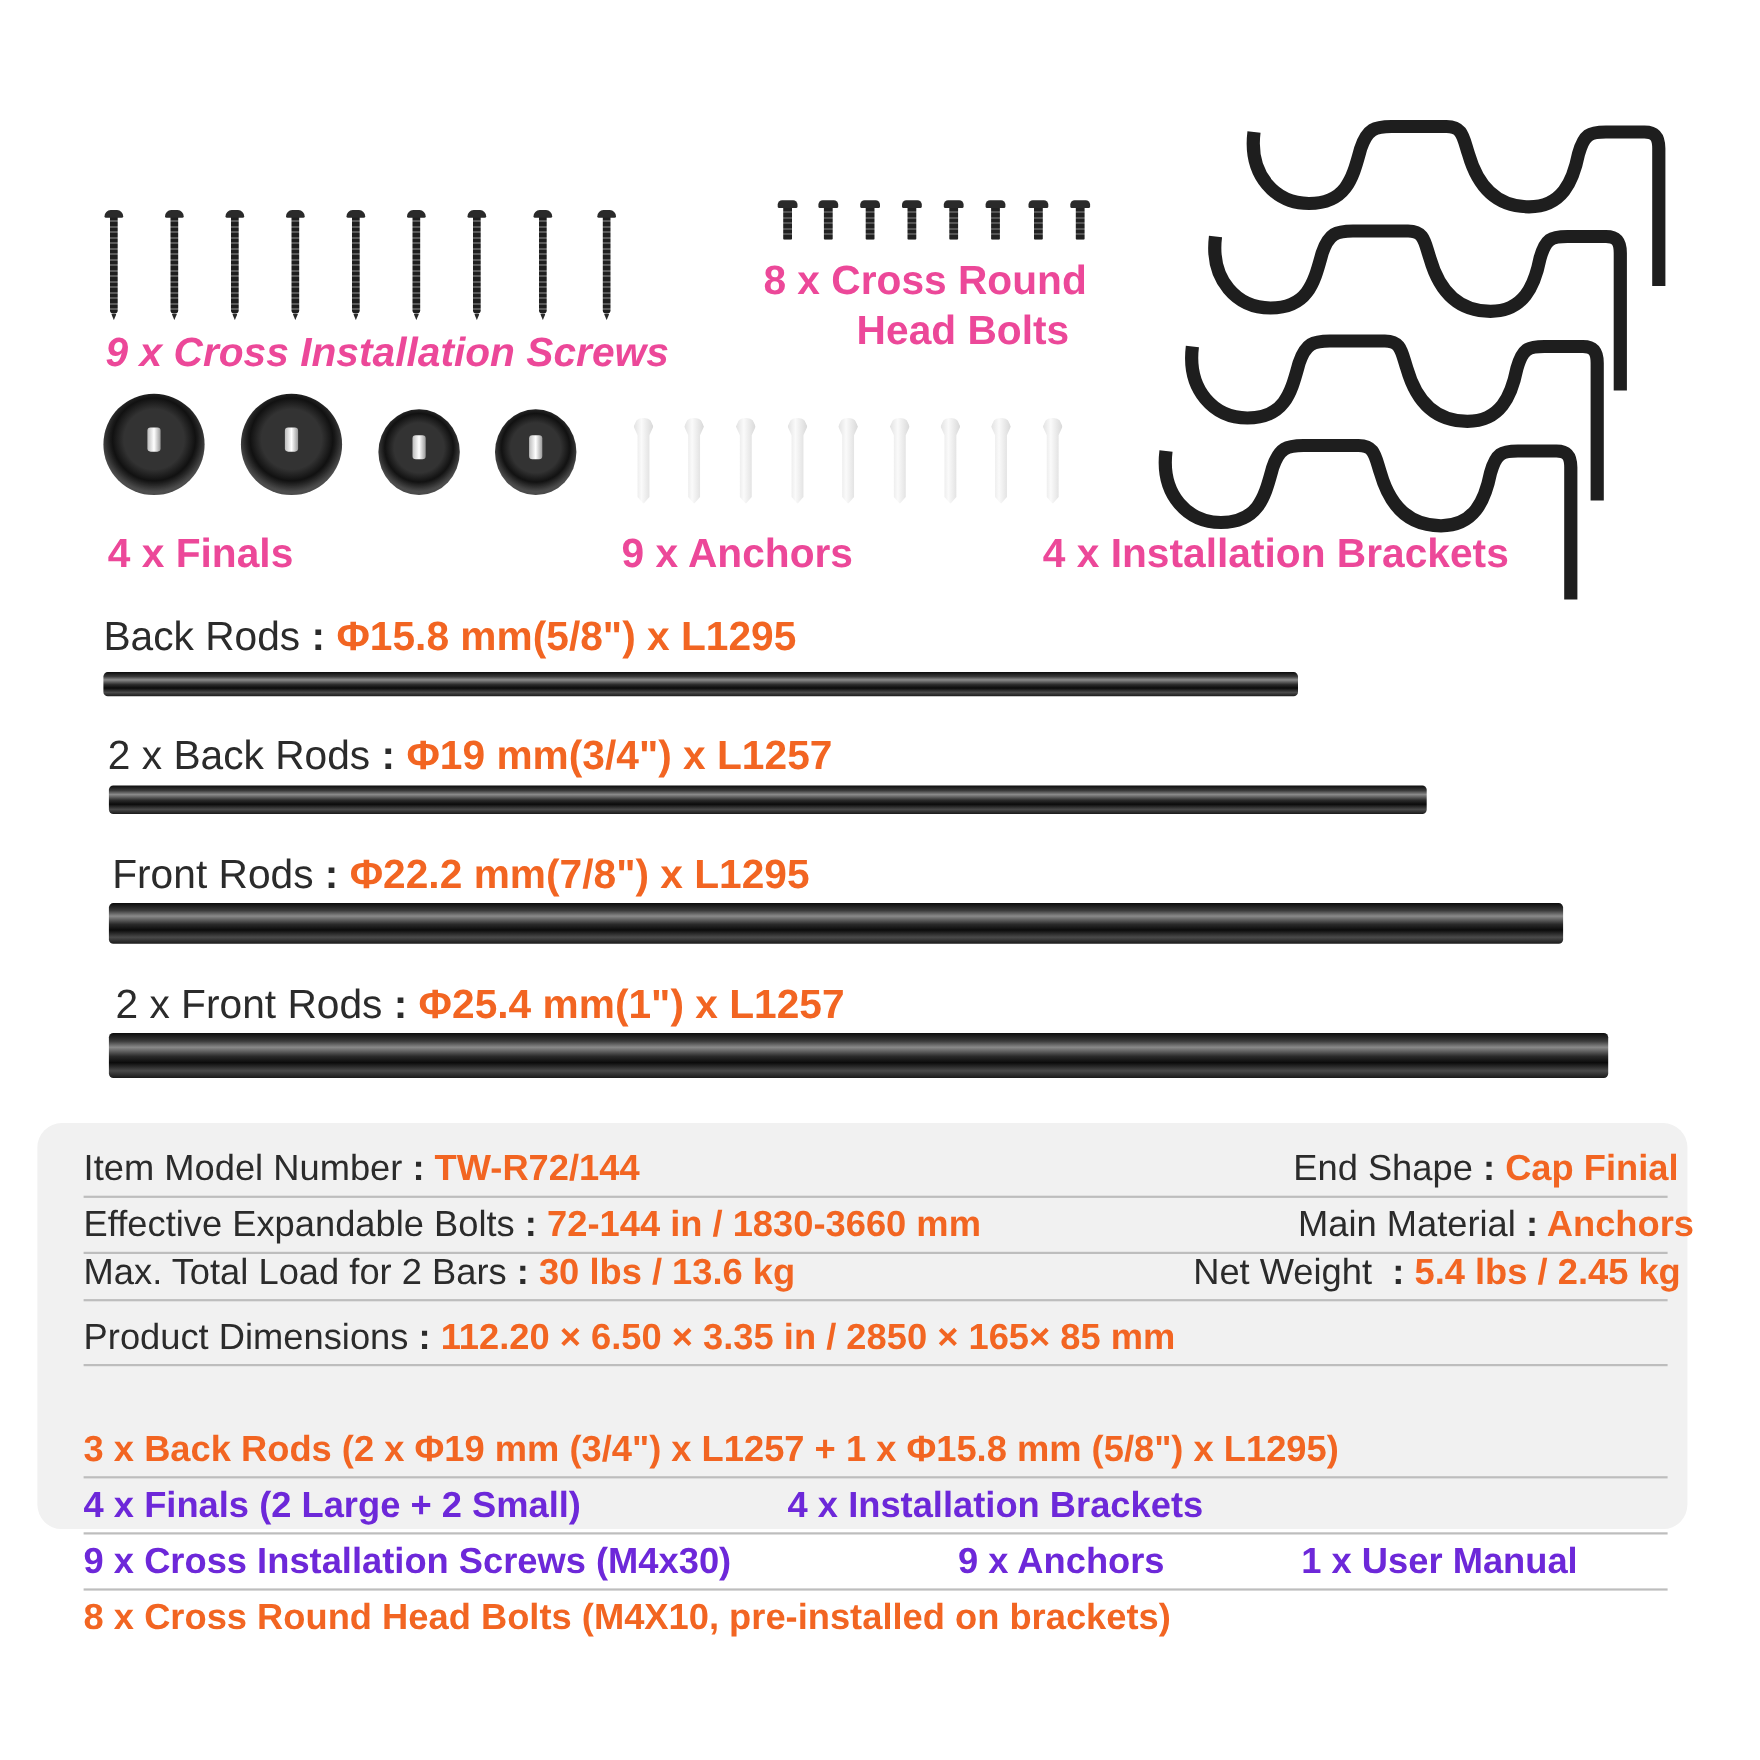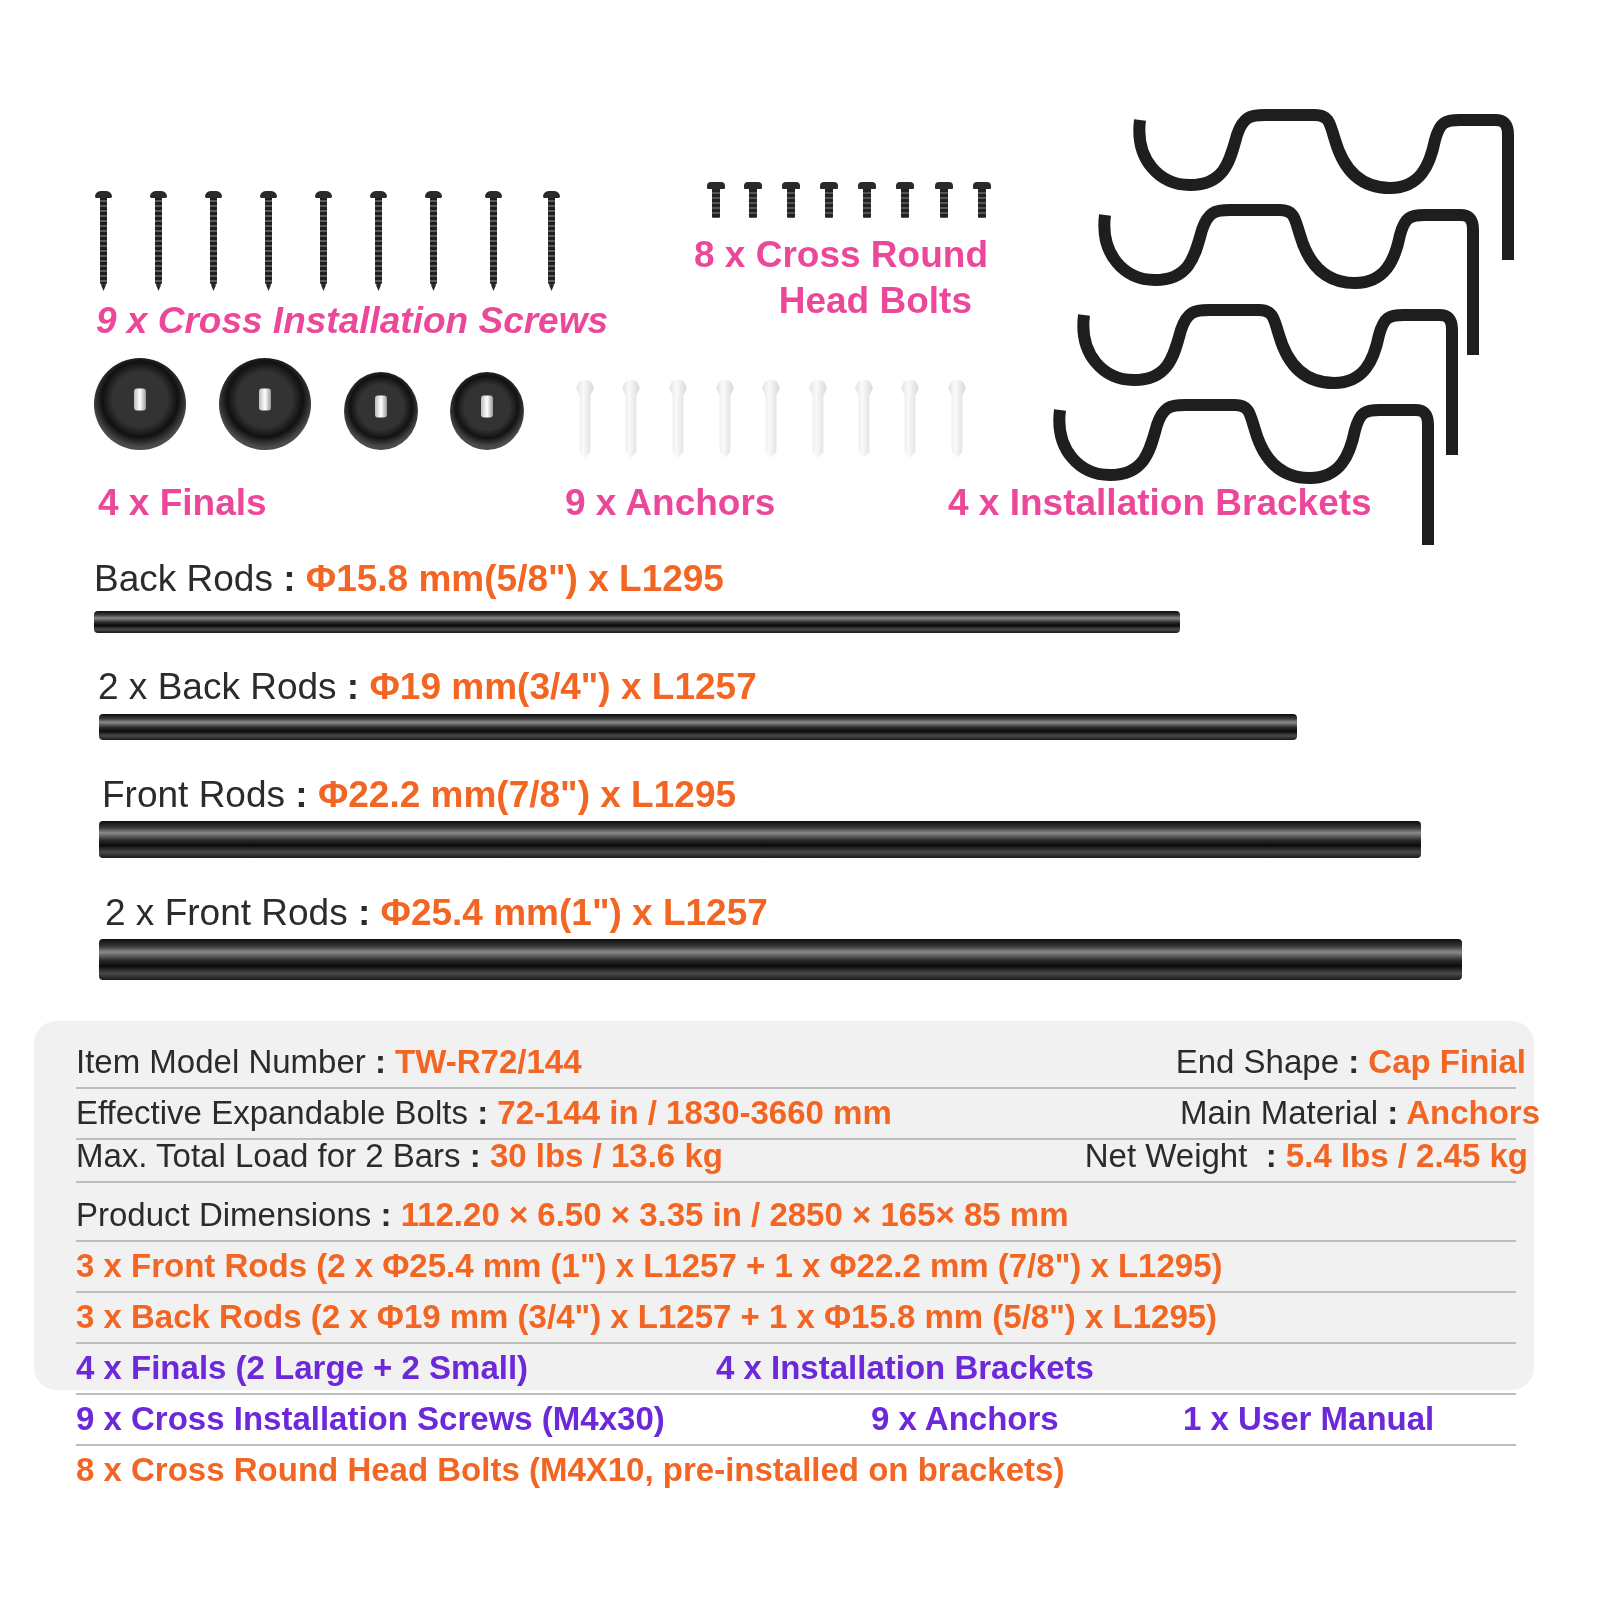--- a/index.html
+++ b/index.html
@@ -159,23 +159,20 @@
     <span class="k">Effective Expandable Bolts</span><span class="c"> : </span><span class="v">72-144 in / 1830-3660 mm</span>
     <span class="right" style="right:-24px;"><span class="k">Main Material</span><span class="c"> : </span><span class="v">Anchors</span></span>
   </div>
   <div class="row line" style="top:110px;">
     <span class="k">Max. Total Load for 2 Bars</span><span class="c"> : </span><span class="v">30 lbs / 13.6 kg</span>
     <span class="right" style="right:-12px; white-space:pre;"><span class="k">Net Weight</span><span class="c">  : </span><span class="v">5.4 lbs / 2.45 kg</span></span>
   </div>
   <div class="row line" style="top:169px;">
     <span class="k">Product Dimensions</span><span class="c"> : </span><span class="v">112.20 × 6.50 × 3.35 in / 2850 × 165× 85 mm</span>
   </div>
-  <div class="row line" style="top:220px;">
-    <span class="v">3 x Front Rods (2 x Φ25.4 mm (1") x L1257 + 1 x Φ22.2 mm (7/8") x L1295)</span>
-  </div>
   <div class="row line" style="top:271px;">
     <span class="v">3 x Back Rods (2 x Φ19 mm (3/4") x L1257 + 1 x Φ15.8 mm (5/8") x L1295)</span>
   </div>
   <div class="row line" style="top:322px;">
     <span class="cell" style="left:0;">4 x Finals (2 Large + 2 Small)</span>
     <span class="cell" style="left:640px;">4 x Installation Brackets</span>
   </div>
   <div class="row line" style="top:373px;">
     <span class="cell" style="left:0;">9 x Cross Installation Screws (M4x30)</span>
     <span class="cell" style="left:795px;">9 x Anchors</span>

